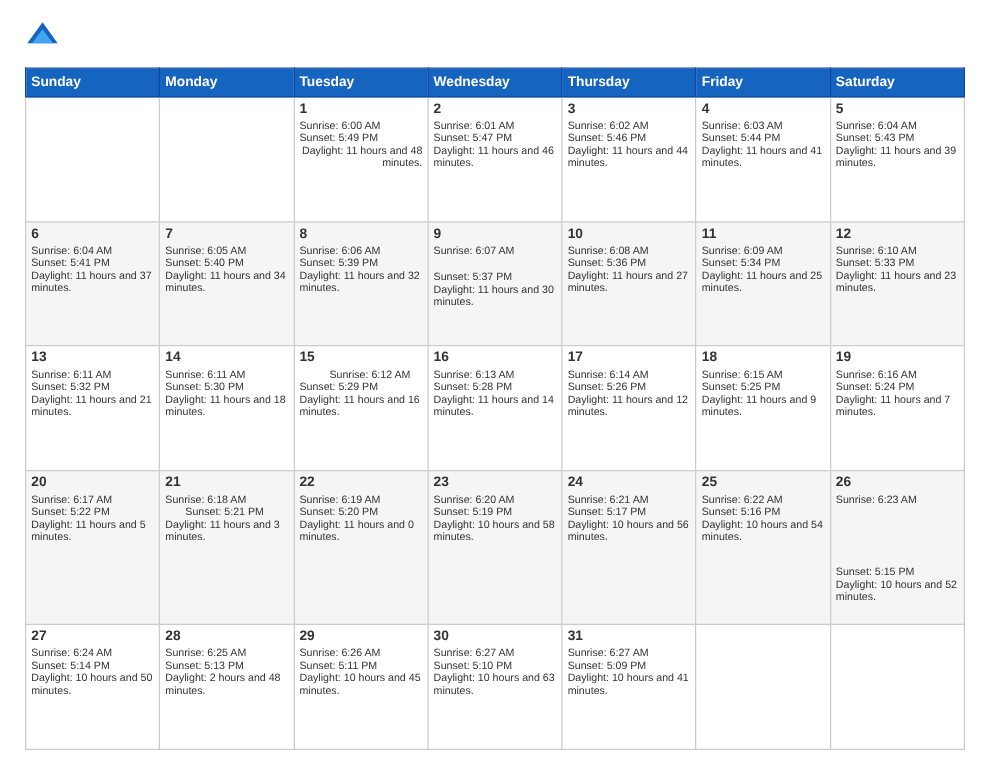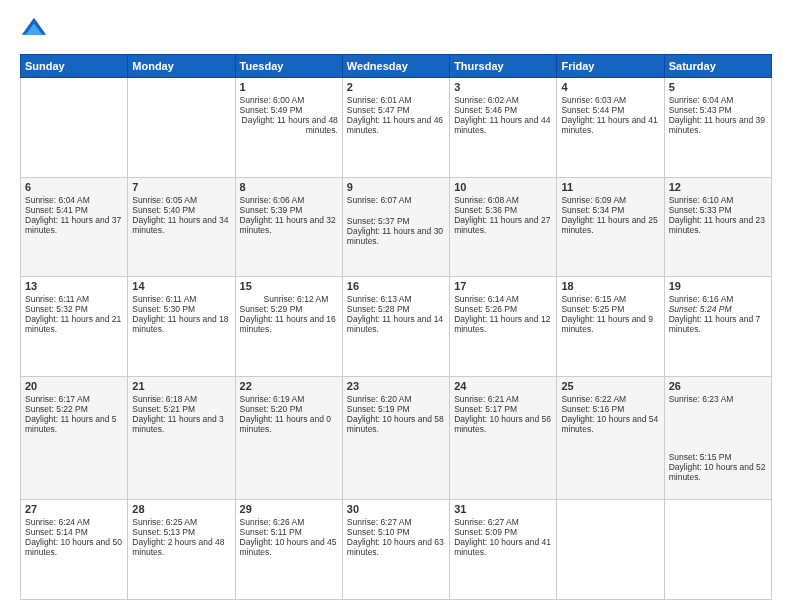--- a/index.html
+++ b/index.html
@@ -242,35 +242,35 @@
           </td>
           <td>
             <span class="day-num">18</span>
             <span style="display: block;">Sunrise: 6:15 AM</span>
             <span style="display: block;">Sunset: 5:25 PM</span>
             <span style="display: block;">Daylight: 11 hours and 9 minutes.</span>
           </td>
           <td>
             <span class="day-num">19</span>
             <span style="display: block;">Sunrise: 6:16 AM</span>
-            <span style="display: block; font-style: italic;">Sunset: 5:24 PM</span>
+            <span style="display: block;">Sunset: 5:24 PM</span>
             <span style="display: block;">Daylight: 11 hours and 7 minutes.</span>
           </td>
         </tr>
         <tr>
           <td>
             <span class="day-num">20</span>
             <span style="display: block;">Sunrise: 6:17 AM</span>
             <span style="display: block;">Sunset: 5:22 PM</span>
             <span style="display: block;">Daylight: 11 hours and 5 minutes.</span>
           </td>
           <td>
             <span class="day-num">21</span>
             <span style="display: block;">Sunrise: 6:18 AM</span>
-            <span style="display: block;">Sunset: 5:21 PM</span>
+            <span style="display: block; margin-left: 16px;">Sunset: 5:21 PM</span>
             <span style="display: block;">Daylight: 11 hours and 3 minutes.</span>
           </td>
           <td>
             <span class="day-num">22</span>
             <span style="display: block;">Sunrise: 6:19 AM</span>
             <span style="display: block;">Sunset: 5:20 PM</span>
             <span style="display: block;">Daylight: 11 hours and 0 minutes.</span>
           </td>
           <td>
             <span class="day-num">23</span>

